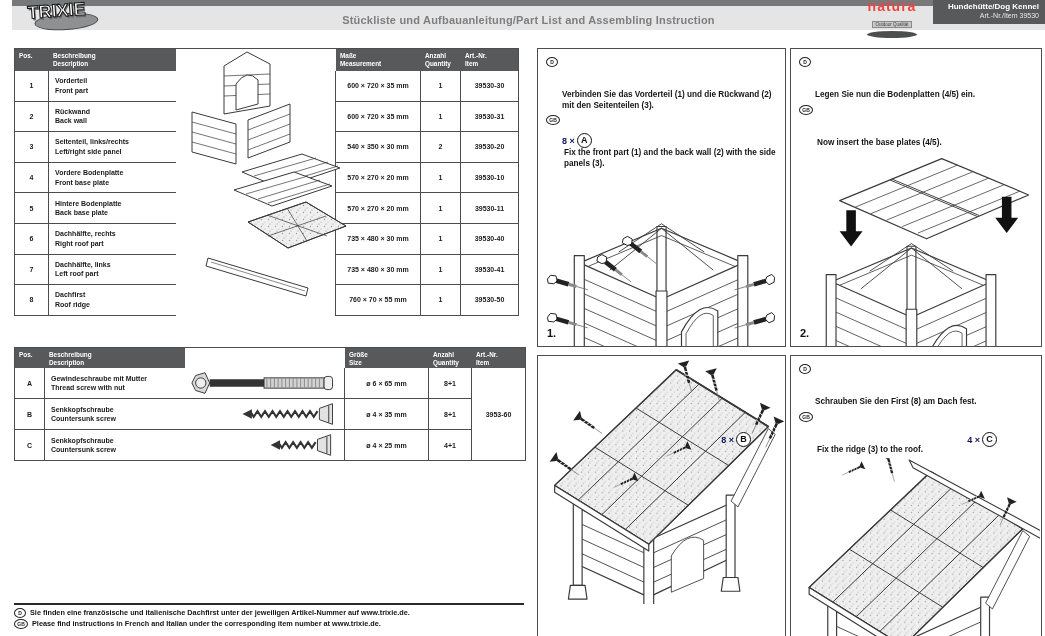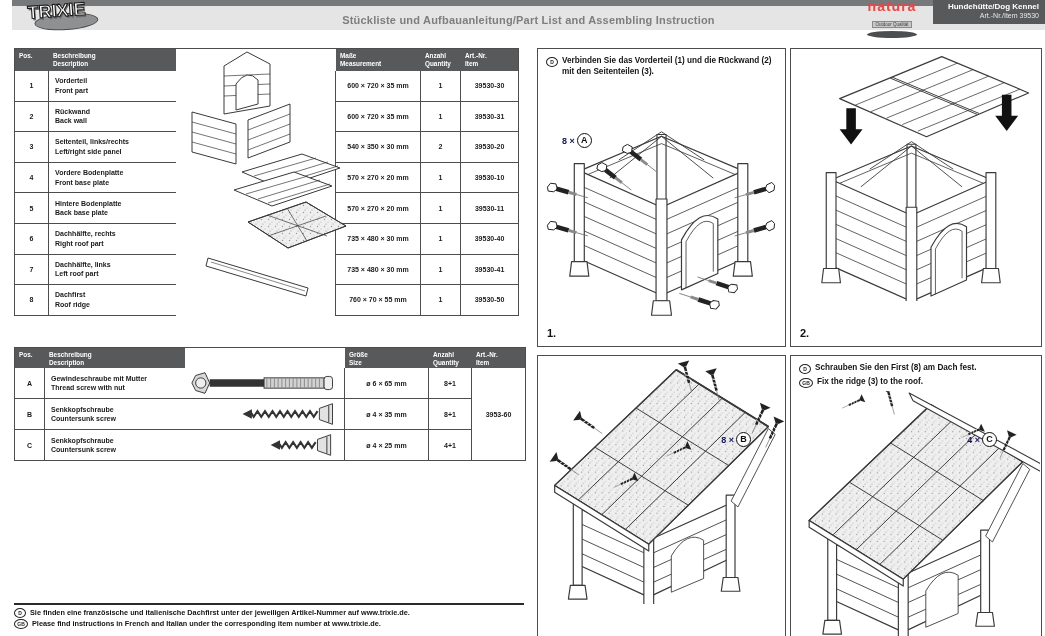--- a/index.html
+++ b/index.html
@@ -56,21 +56,21 @@
   #parts-illustration{left:190px;top:50px;width:158px;height:263px;pointer-events:none;}
 
   
   .panel{border:1px solid #4d4d4d;background:#fff;overflow:hidden;}
   #p1{left:537px;top:48px;width:247px;height:297px;}
   #p2{left:790px;top:48px;width:250px;height:297px;}
   #p3{left:537px;top:355px;width:247px;height:284px;}
   #p4{left:790px;top:355px;width:250px;height:284px;}
   .instr{padding:7px 8px 0 8px;}
   .iline{display:flex;font-size:8.2px;font-weight:bold;line-height:10.5px;margin-bottom:3px;color:#141414;}
-  .iline .txt{flex:1;}
+  .iline .txt{flex:1;margin-top:34px;}
   .lang{flex:0 0 auto;width:10px;height:8px;border:1px solid #222;border-radius:50%;
         font-size:5px;line-height:8px;text-align:center;margin:1px 4px 0 0;font-weight:bold;color:#222;}
   .stepsvg{display:block;margin:0 auto;}
   .badge{position:absolute;font-size:9px;font-weight:bold;color:#14145a;display:flex;align-items:center;}
   .badge .circ{display:inline-block;width:13px;height:13px;border:1.3px solid #111;border-radius:50%;
         font-size:9px;line-height:13px;text-align:center;color:#111;margin-left:2px;background:#fff;}
   #p1 .badge{left:24px;top:84px;}
   #p3 .badge{right:34px;top:76px;}
   #p4 .badge{right:44px;top:76px;}
   .stepnum{position:absolute;left:9px;bottom:7px;font-size:11px;font-weight:bold;color:#111;}
@@ -403,40 +403,54 @@
       </div>
     </div>
 </div>
 
 <div id="p1" class="abs panel">
   <div class="instr">
     <div class="iline">
         <span class="lang">D</span>
       <span class="txt">Verbinden Sie das Vorderteil (1) und die Rückwand (2) mit den Seitenteilen (3).</span>
       </div>
+    <div class="iline">
+        <span class="lang" style="width:12px">GB</span>
+      <span class="txt">Fix the front part (1) and the back wall (2) with the side panels (3).</span>
+      </div>
   </div>
   <svg class="stepsvg" width="245" height="238" viewBox="0 0 250 262">
     <use href="#kennelBody"></use>
     <use href="#boltA" transform="translate(0,116) rotate(16)"></use>
     <use href="#boltA" transform="translate(0,158) rotate(16)"></use>
     <use href="#boltA" transform="translate(250,118) rotate(164)"></use>
     <use href="#boltA" transform="translate(250,160) rotate(164)"></use>
     <use href="#boltA" transform="translate(56,92) rotate(38)"></use>
     <use href="#boltA" transform="translate(84,72) rotate(38)"></use>
     <use href="#boltA" transform="translate(208,232) rotate(198)"></use>
     <use href="#boltA" transform="translate(188,250) rotate(198)"></use>
   </svg>
   <div class="badge">
     <span>8 ×</span>
       <span class="circ">A</span>
   </div>
   <div class="stepnum">1.</div>
 </div>
 
 <div id="p2" class="abs panel">
+  <div class="instr">
+    <div class="iline">
+        <span class="lang">D</span>
+      <span class="txt">Legen Sie nun die Bodenplatten (4/5) ein.</span>
+      </div>
+    <div class="iline">
+        <span class="lang" style="width:12px">GB</span>
+      <span class="txt">Now insert the base plates (4/5).</span>
+      </div>
+  </div>
   <svg class="stepsvg" width="248" height="252" viewBox="0 0 250 264">
     <g stroke="#3a3a3a" stroke-width="1.2" fill="#fff" stroke-linejoin="round">
       <path d="M45,52 L152,8 L243,46 L136,92 Z"></path>
       <path d="M61.4,58.8 L168.4,14.8 M77.8,65.6 L184.8,21.6 M94.2,72.4 L201.2,28.4 M110.6,79.2 L217.6,35.2 M127,86 L234,42" stroke-width="0.8" fill="none"></path>
       <path d="M98,30.5 L189,68.5 M100,29.5 L191,67.5" stroke-width="1" fill="none"></path>
     </g>
     <path d="M52,62 h10 v22 h7 l-12,16 -12,-16 h7 z" fill="#111"></path>
     <path d="M215,48 h10 v22 h7 l-12,16 -12,-16 h7 z" fill="#111"></path>
     <use href="#kennelBody" transform="translate(4,44) scale(0.93)"></use>
   </svg>

